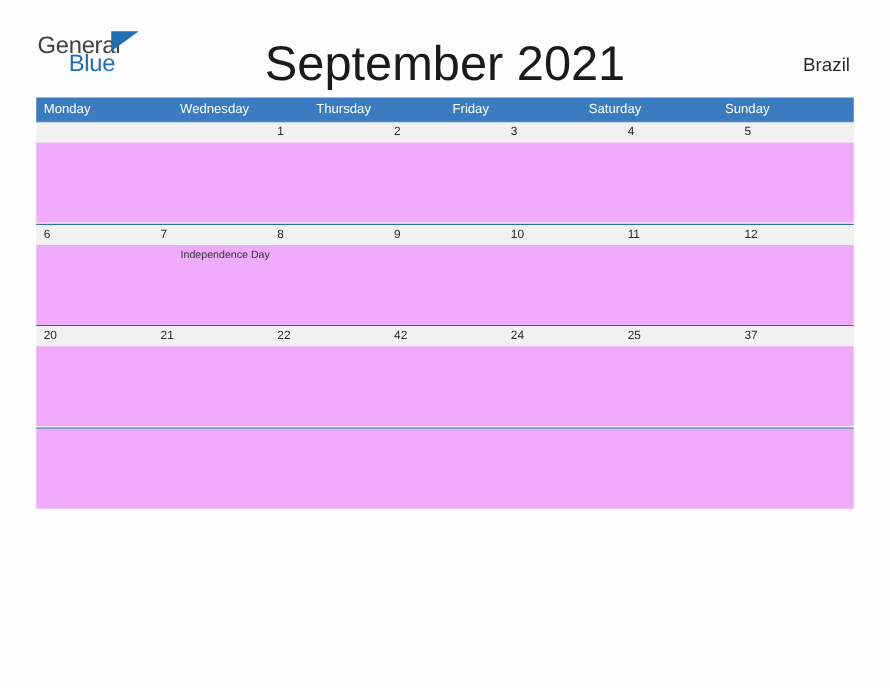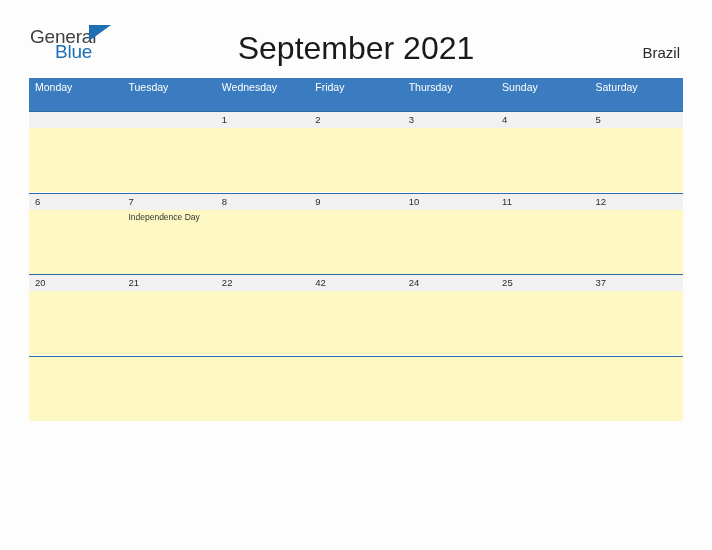--- a/index.html
+++ b/index.html
@@ -58,21 +58,21 @@
     color: #1f6fb4;
     letter-spacing: -0.2px;
   }
 
   .cal-title {
     position: absolute;
     left: 0;
     right: 0;
     top: 30px;
     text-align: center;
-    font-size: 32px;
+    font-size: 39px;
     color: #1a1a1a;
     font-weight: normal;
     margin: 0;
   }
 
   .country {
     position: absolute;
     right: 32px;
     top: 44px;
     font-size: 15px;
@@ -83,21 +83,21 @@
   .calendar {
     position: absolute;
     left: 29px;
     top: 78px;
     width: 654px;
   }
 
   .weekday-header {
     display: flex;
     background: #3b7cc0;
-    height: 33px;
+    height: 19px;
   }
   .weekday-cell {
     flex: 1 1 0;
     color: #ffffff;
     font-size: 10.5px;
     line-height: 19px;
     padding-left: 6px;
     box-sizing: border-box;
     white-space: nowrap;
   }
@@ -111,21 +111,22 @@
     border-top: none;
   }
   .week-row .date-band {
     display: flex;
     background: #f1f1f1;
     height: 16px;
   }
   .week-row .body-band {
     display: flex;
     height: 64px;
-    background: #fef9c3;
+    background: #f0abfc;
+    text-align: right;
   }
   .date-cell {
     flex: 1 1 0;
     font-size: 9.5px;
     color: #2b2b2b;
     line-height: 16px;
     padding-left: 6px;
     box-sizing: border-box;
   }
   .event-cell {
@@ -154,26 +155,25 @@
   <h1 class="cal-title">September 2021</h1>
 
   <div class="country">Brazil</div>
 
 </div>
 
 <div class="calendar">
 
   <div class="weekday-header">
     <div class="weekday-cell">Monday</div>
-    <div class="weekday-cell">Tuesday</div>
     <div class="weekday-cell">Wednesday</div>
+    <div class="weekday-cell">Thursday</div>
     <div class="weekday-cell">Friday</div>
-    <div class="weekday-cell">Thursday</div>
+    <div class="weekday-cell">Saturday</div>
     <div class="weekday-cell">Sunday</div>
-    <div class="weekday-cell">Saturday</div>
   </div>
 
   <div class="week-row">
     <div class="date-band">
       <div class="date-cell"></div>
       <div class="date-cell"></div>
       <div class="date-cell">1</div>
       <div class="date-cell">2</div>
       <div class="date-cell">3</div>
       <div class="date-cell">4</div>

